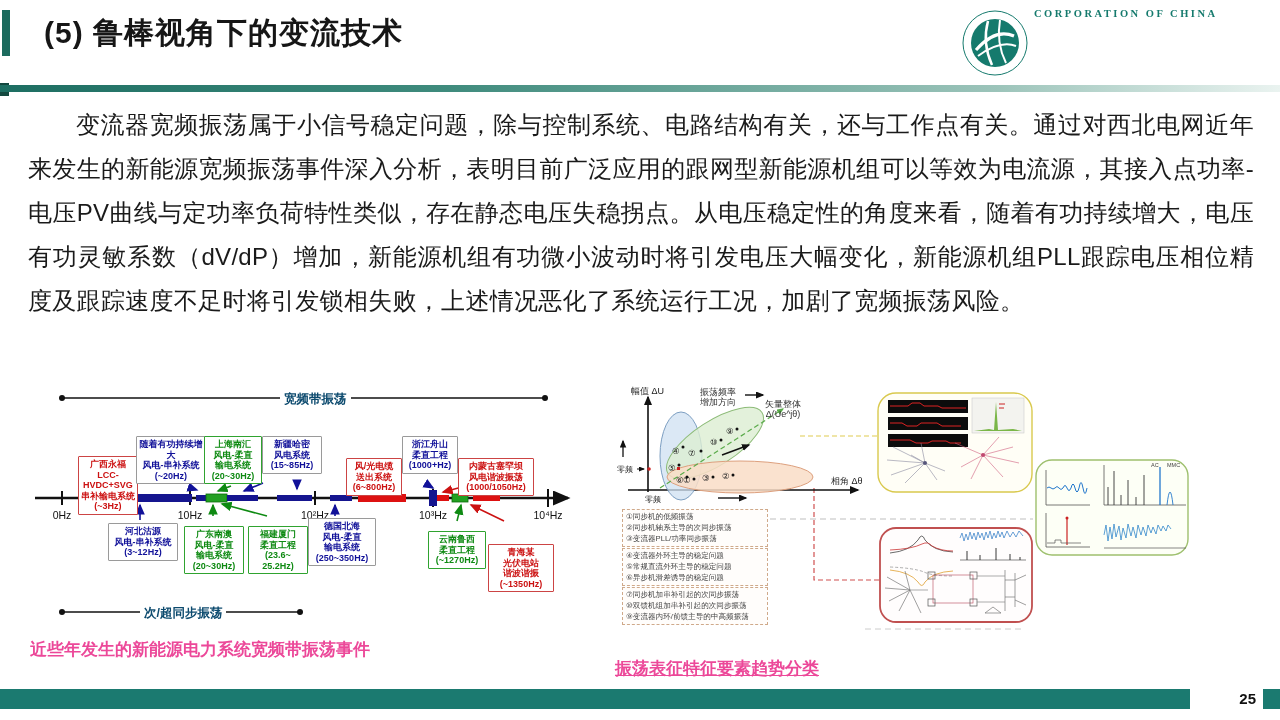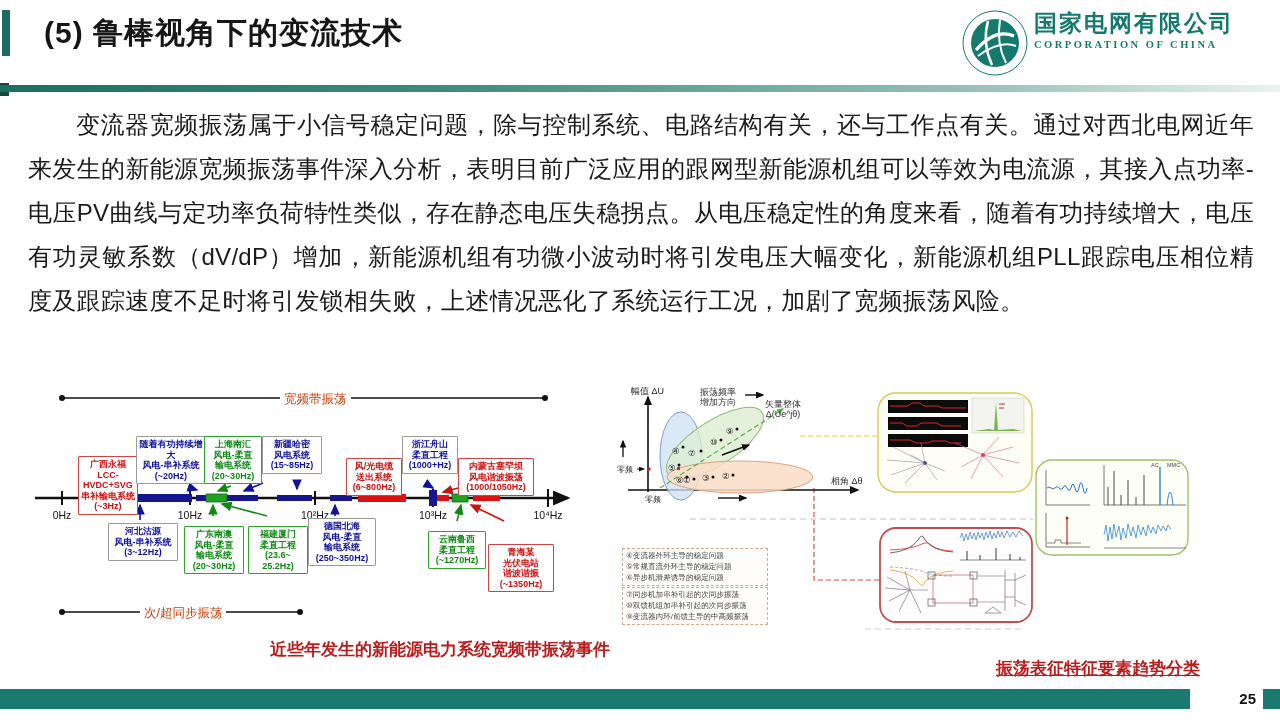--- a/index.html
+++ b/index.html
@@ -27,22 +27,22 @@
              text-align:justify;text-indent:2em;letter-spacing:0.3px;}
 
   
   #left-figure{left:30px;top:385px;width:580px;height:245px;}
   #right-figure{left:615px;top:385px;width:585px;height:248px;}
   .evbox{position:absolute;background:#fff;border:1px solid;border-radius:1px;
          font-size:9px;font-weight:bold;line-height:10.5px;text-align:center;padding:2px 1px;white-space:pre-line;}
   .evbox.red{color:#cc1111;border-color:#cc4444;margin-top:26px;}
   .evbox.navy{color:#111199;border-color:#9a9a9a;}
   .evbox.green{color:#0e8a12;border-color:#2fa32f;margin-top:8px;}
-  .bracket-label{position:absolute;background:#fff;color:#c2410c;font-size:12.5px;font-weight:normal;padding:0 4px;}
-  .fig-caption{position:absolute;font-size:17px;font-weight:bold;color:#b91c1c;text-align:right;}
+  .bracket-label{position:absolute;background:#fff;color:#0c4a6e;font-size:12.5px;font-weight:bold;padding:0 4px;}
+  .fig-caption{position:absolute;font-size:17px;font-weight:bold;color:#ec4899;text-align:left;}
   #caption-left{left:30px;top:638px;width:580px;}
   #caption-right{left:615px;top:657px;width:585px;text-decoration:underline;}
 
   .mini-label{position:absolute;font-size:9px;color:#333;line-height:10px;white-space:pre-line;}
   .legend-box{position:absolute;left:7px;width:138px;border:1px dashed #cfa98a;background:#fffdfb;
               font-size:7.6px;color:#444;line-height:10.8px;padding:2px 3px;white-space:pre-line;}
 </style>
 </head>
 <body>
 
@@ -54,21 +54,20 @@
 <div class="abs" id="logo">
   <svg id="logo-globe" width="66" height="66" viewBox="0 0 66 66">
     <circle cx="33" cy="33" r="32" fill="none" stroke="#157a6d" stroke-width="1"></circle>
     <circle cx="33" cy="33" r="24" fill="#157a6d"></circle>
     <path d="M14,40 Q33,18 52,26" stroke="#ffffff" stroke-width="3" fill="none"></path>
     <path d="M16,46 Q38,30 54,36" stroke="#ffffff" stroke-width="2" fill="none"></path>
     <path d="M26,11 Q20,33 30,55" stroke="#ffffff" stroke-width="2.5" fill="none"></path>
     <path d="M38,10 Q34,33 44,53" stroke="#ffffff" stroke-width="2" fill="none"></path>
   </svg>
   <div id="logo-text">
-    <div id="logo-cn">国家电网有限公司</div>
     <div id="logo-en2">CORPORATION OF CHINA</div>
   </div>
 </div>
 
 <div class="abs" id="paragraph">变流器宽频振荡属于小信号稳定问题，除与控制系统、电路结构有关，还与工作点有关。通过对西北电网近年来发生的新能源宽频振荡事件深入分析，表明目前广泛应用的跟网型新能源机组可以等效为电流源，其接入点功率-电压PV曲线与定功率负荷特性类似，存在静态电压失稳拐点。从电压稳定性的角度来看，随着有功持续增大，电压有功灵敏系数（dV/dP）增加，新能源机组有功微小波动时将引发电压大幅变化，新能源机组PLL跟踪电压相位精度及跟踪速度不足时将引发锁相失败，上述情况恶化了系统运行工况，加剧了宽频振荡风险。</div>
 
 <div class="abs" id="left-figure">
   <svg width="580" height="245" viewBox="0 0 580 245">
     <defs>
       <marker id="ar-k" markerWidth="8" markerHeight="8" refX="6" refY="3" orient="auto">
@@ -350,20 +349,23 @@
     </g>
   </svg>
 
   
   <div class="mini-label" style="left:85px;top:2px;text-align:right;">振荡频率
 增加方向</div>
   <div class="mini-label" style="left:150px;top:14px;text-align:center;">矢量整体
 Δ(Ue^jθ)</div>
 
   
+  <div class="legend-box" style="top:124px;">①同步机的低频振荡
+②同步机轴系主导的次同步振荡
+③变流器PLL/功率同步振荡</div>
   <div class="legend-box" style="top:163px;">④变流器外环主导的稳定问题
 ⑤常规直流外环主导的稳定问题
 ⑥异步机滑差诱导的稳定问题</div>
   <div class="legend-box" style="top:202px;">⑦同步机加串补引起的次同步振荡
 ⑩双馈机组加串补引起的次同步振荡
 ⑨变流器内环/前馈主导的中高频振荡</div>
 </div>
 
 <div class="fig-caption" id="caption-left">近些年发生的新能源电力系统宽频带振荡事件</div>
 <div class="fig-caption" id="caption-right">振荡表征特征要素趋势分类</div>

